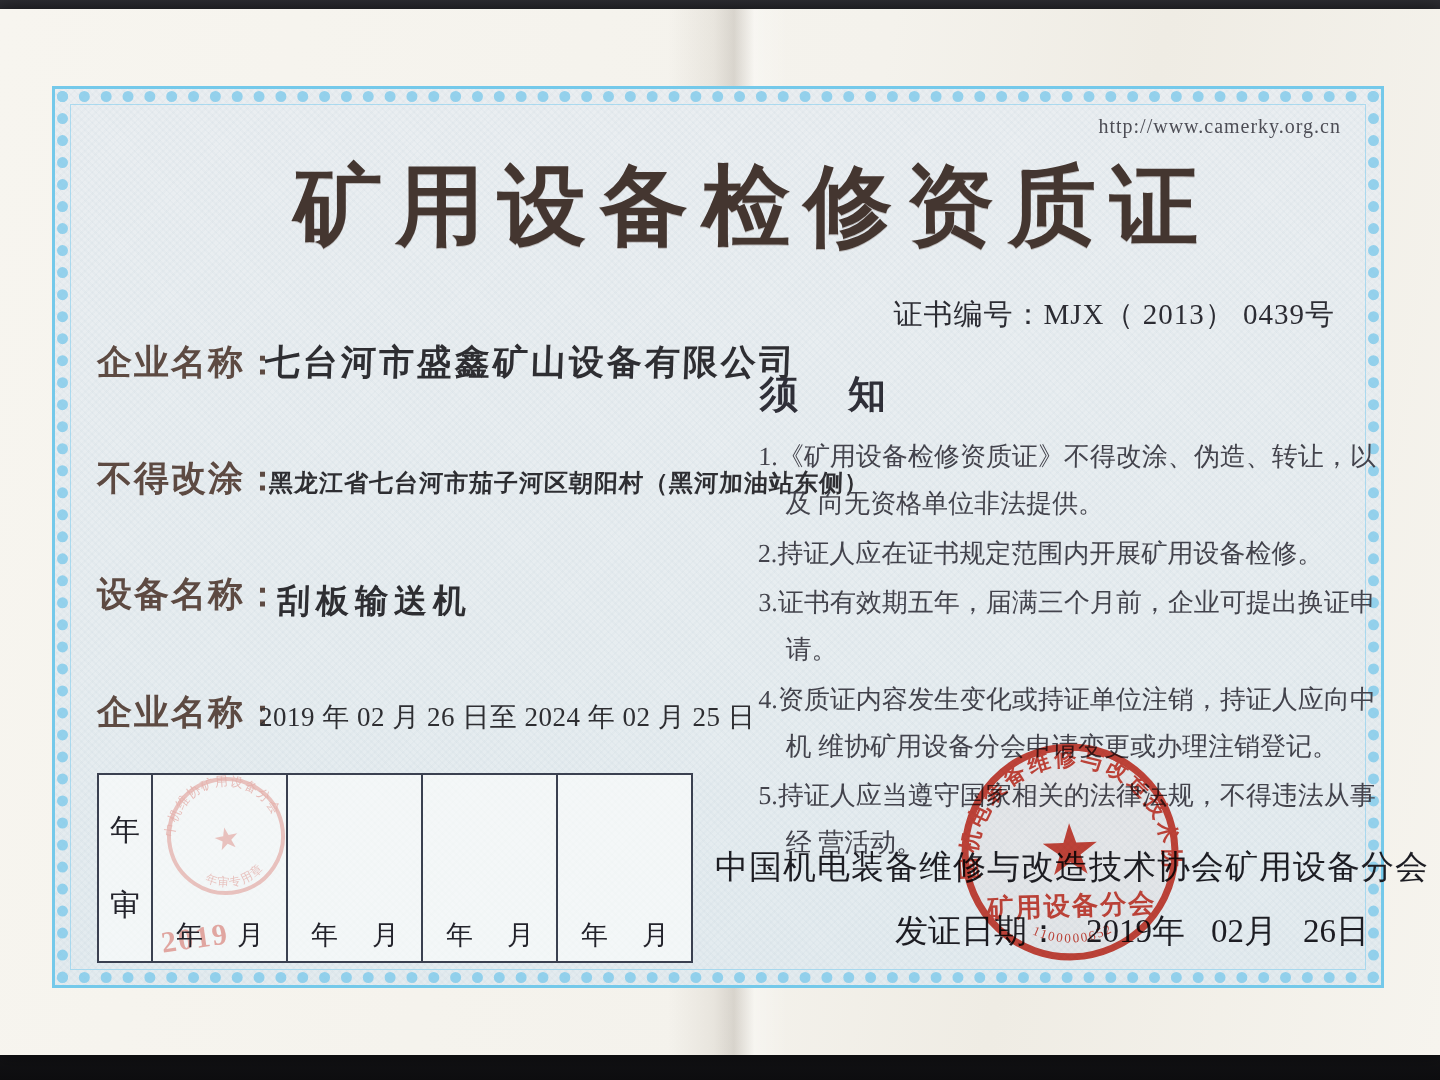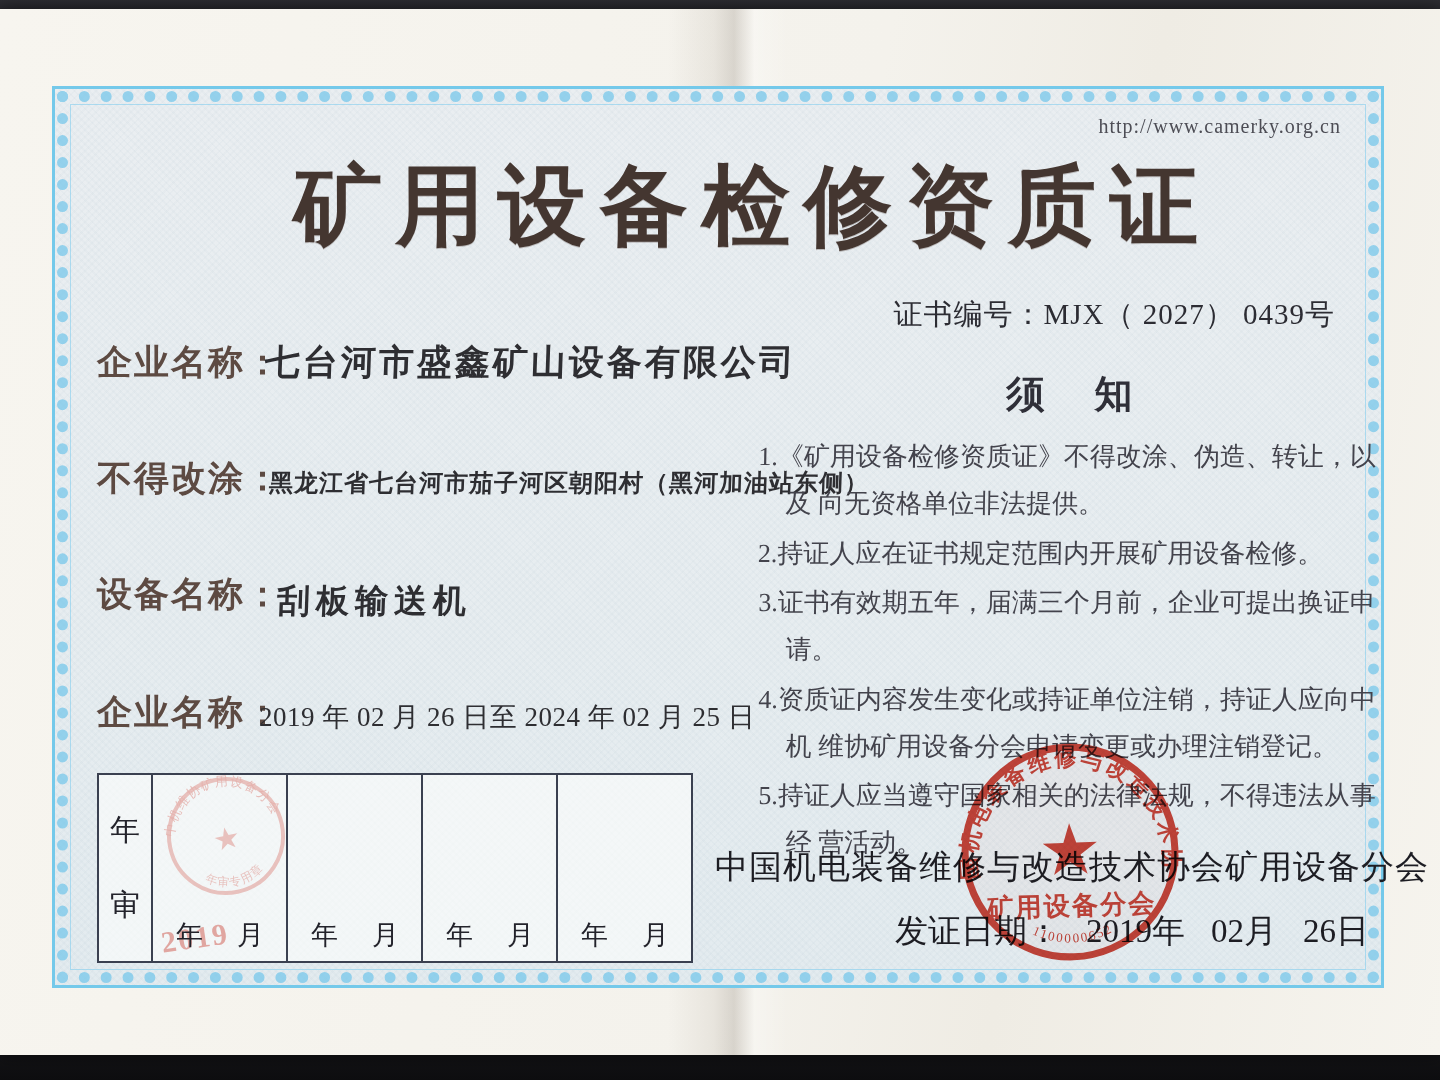--- a/index.html
+++ b/index.html
@@ -49,21 +49,21 @@
   }
   .field-label{
     position:absolute;left:42px;font-size:35px;font-weight:700;color:#5d4a42;letter-spacing:2px;
   }
   .field-value{position:absolute;color:#2e2e32;}
   .v-company{left:210px;top:250px;font-size:35px;font-weight:600;letter-spacing:3px;transform:skewX(-2deg);}
   .v-address{left:214px;top:378px;font-size:24px;font-weight:600;letter-spacing:1px;transform:skewX(-2deg);}
   .v-equipment{left:222px;top:490px;font-size:33px;font-weight:600;letter-spacing:6px;transform:skewX(-2deg);}
   .v-validity{left:204px;top:610px;font-size:27px;letter-spacing:.5px;}
   .notice-head{
-    position:absolute;left:705px;top:280px;width:625px;text-align:center;
+    position:absolute;left:705px;top:280px;width:625px;text-align:left;
     font-size:38px;font-weight:700;color:#2f2f38;letter-spacing:6px;
   }
   .notices{
     position:absolute;left:703px;top:344px;width:632px;
     font-size:26px;line-height:1.82;color:#43434c;font-weight:500;
   }
   .notice-item{padding-left:28px;text-indent:-28px;margin-bottom:2px;transform:skewX(-1deg);}
   
   .review-table{
     position:absolute;left:42px;top:684px;width:592px;height:186px;
@@ -105,21 +105,21 @@
 
   <div class="cert">
     <div class="lace"></div>
     <div class="lace-inner"></div>
 
     <div class="url">http://www.camerky.org.cn</div>
 
     <div class="title">矿用设备检修资质证</div>
 
     <div class="cert-no">
-      <span>证书编号：</span><span>MJX（ 2027） 0439号</span>
+      <span>证书编号：</span><span>MJX（ 2013） 0439号</span>
     </div>
 
     <div class="field-label" style="top:250px">企业名称：</div>
     <div class="field-value v-company">七台河市盛鑫矿山设备有限公司</div>
 
     <div class="field-label" style="top:366px">不得改涂：</div>
     <div class="field-value v-address">黑龙江省七台河市茄子河区朝阳村（黑河加油站东侧）</div>
 
     <div class="field-label" style="top:482px">设备名称：</div>
     <div class="field-value v-equipment">刮板输送机</div>

